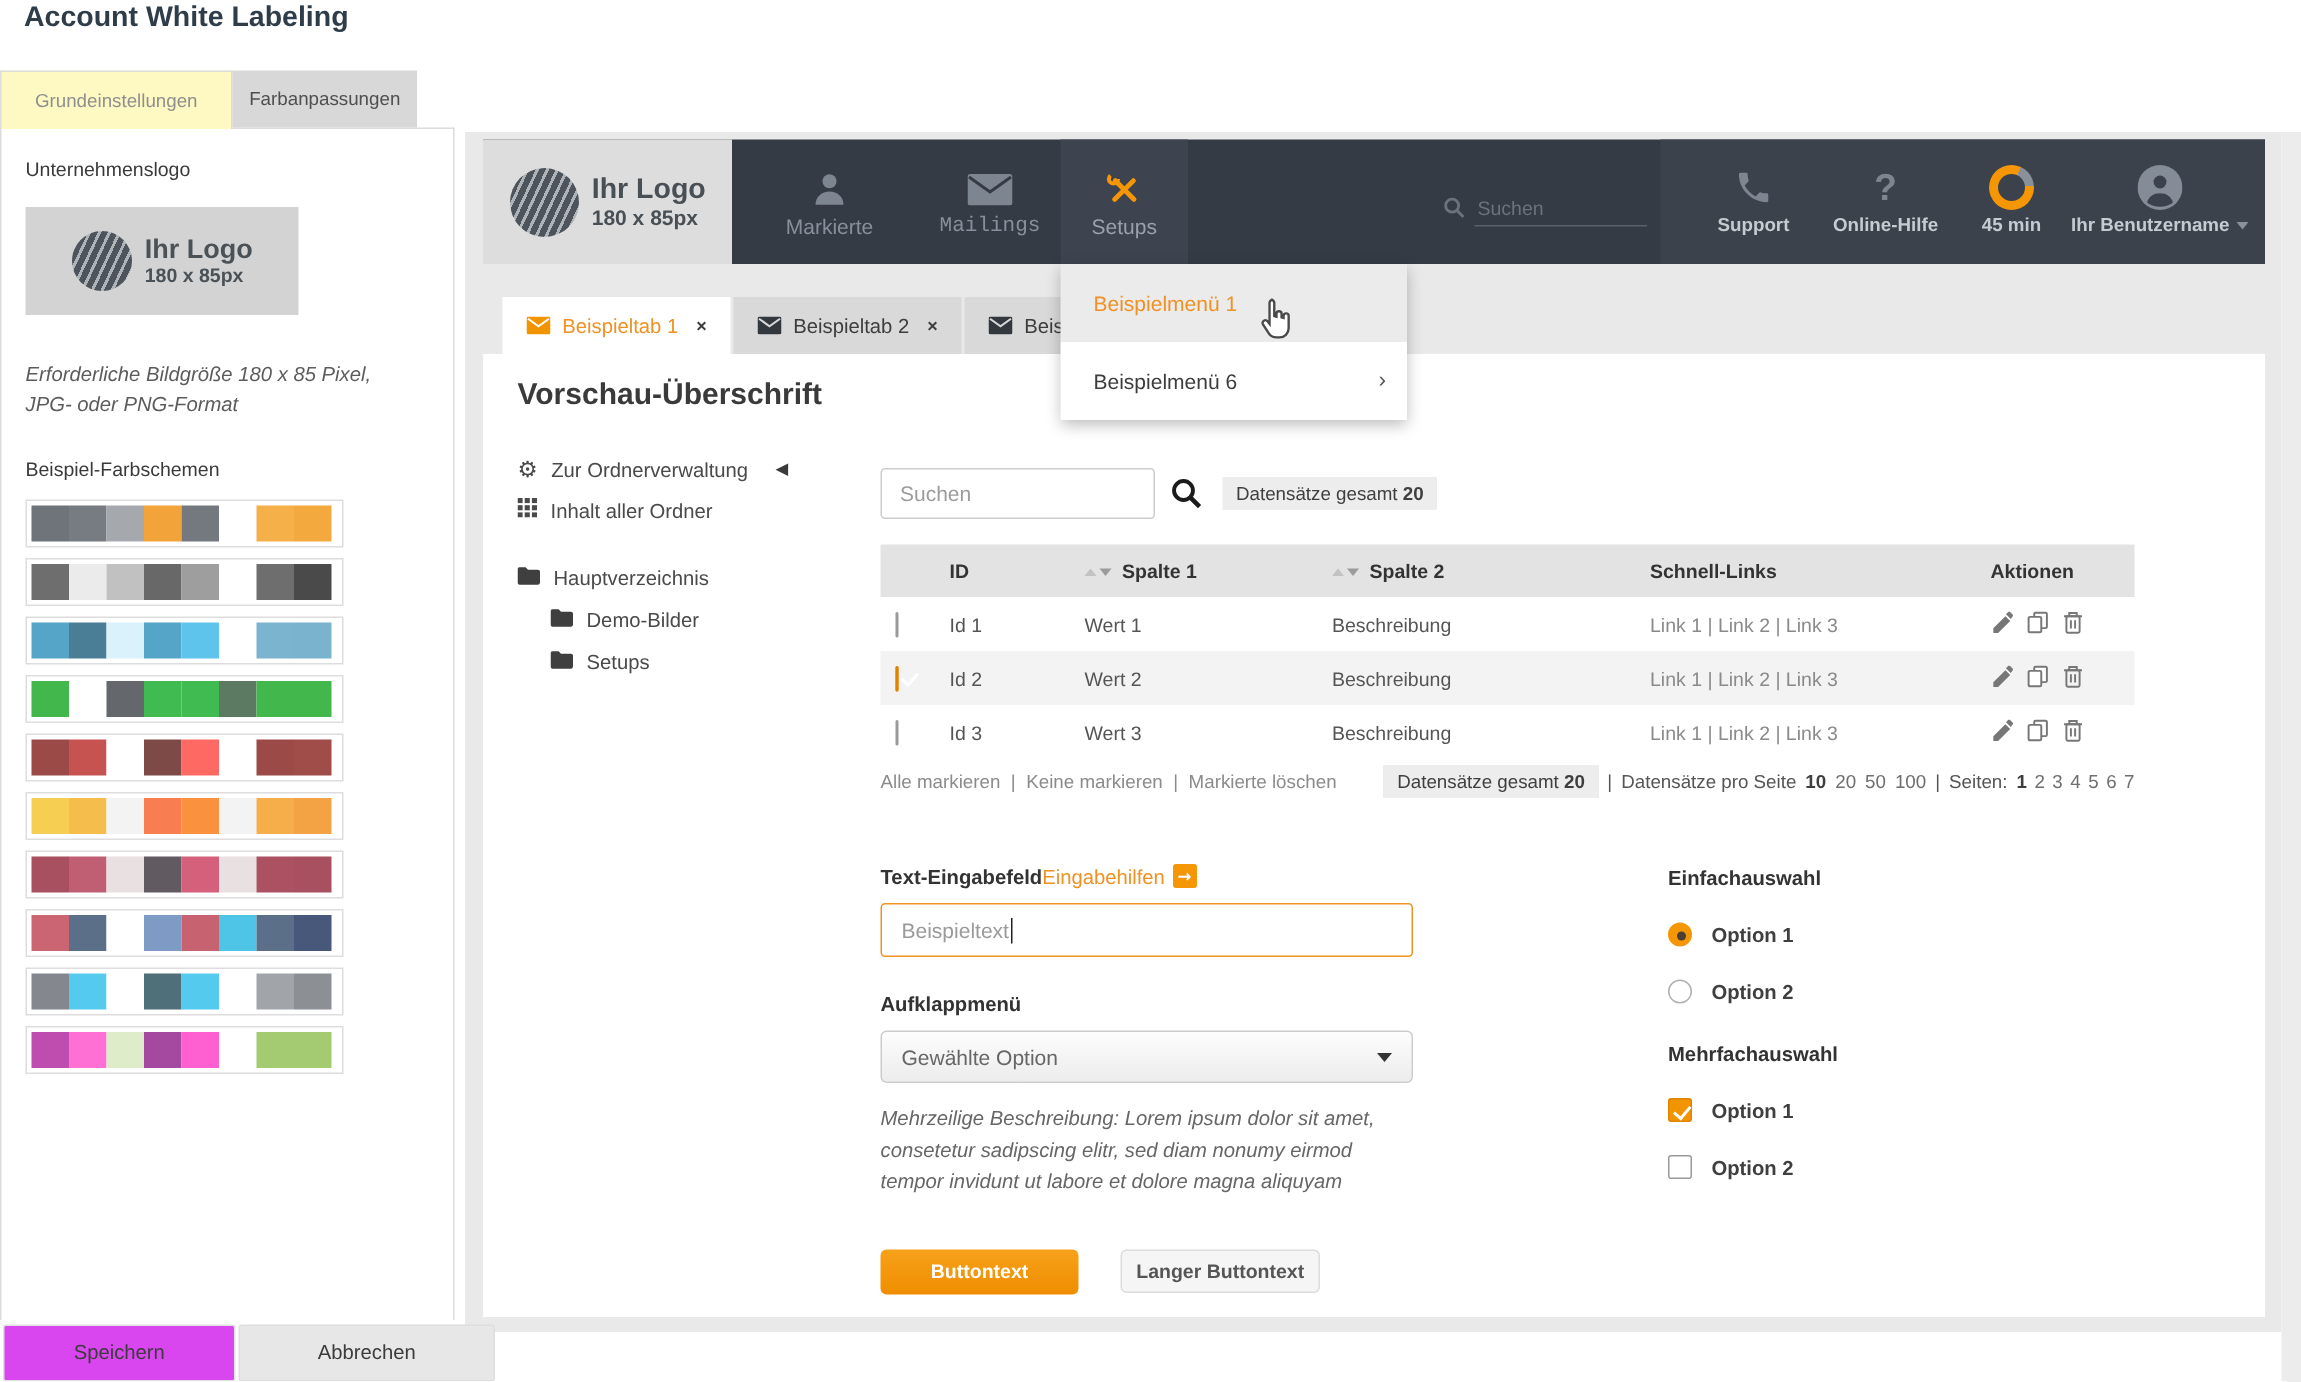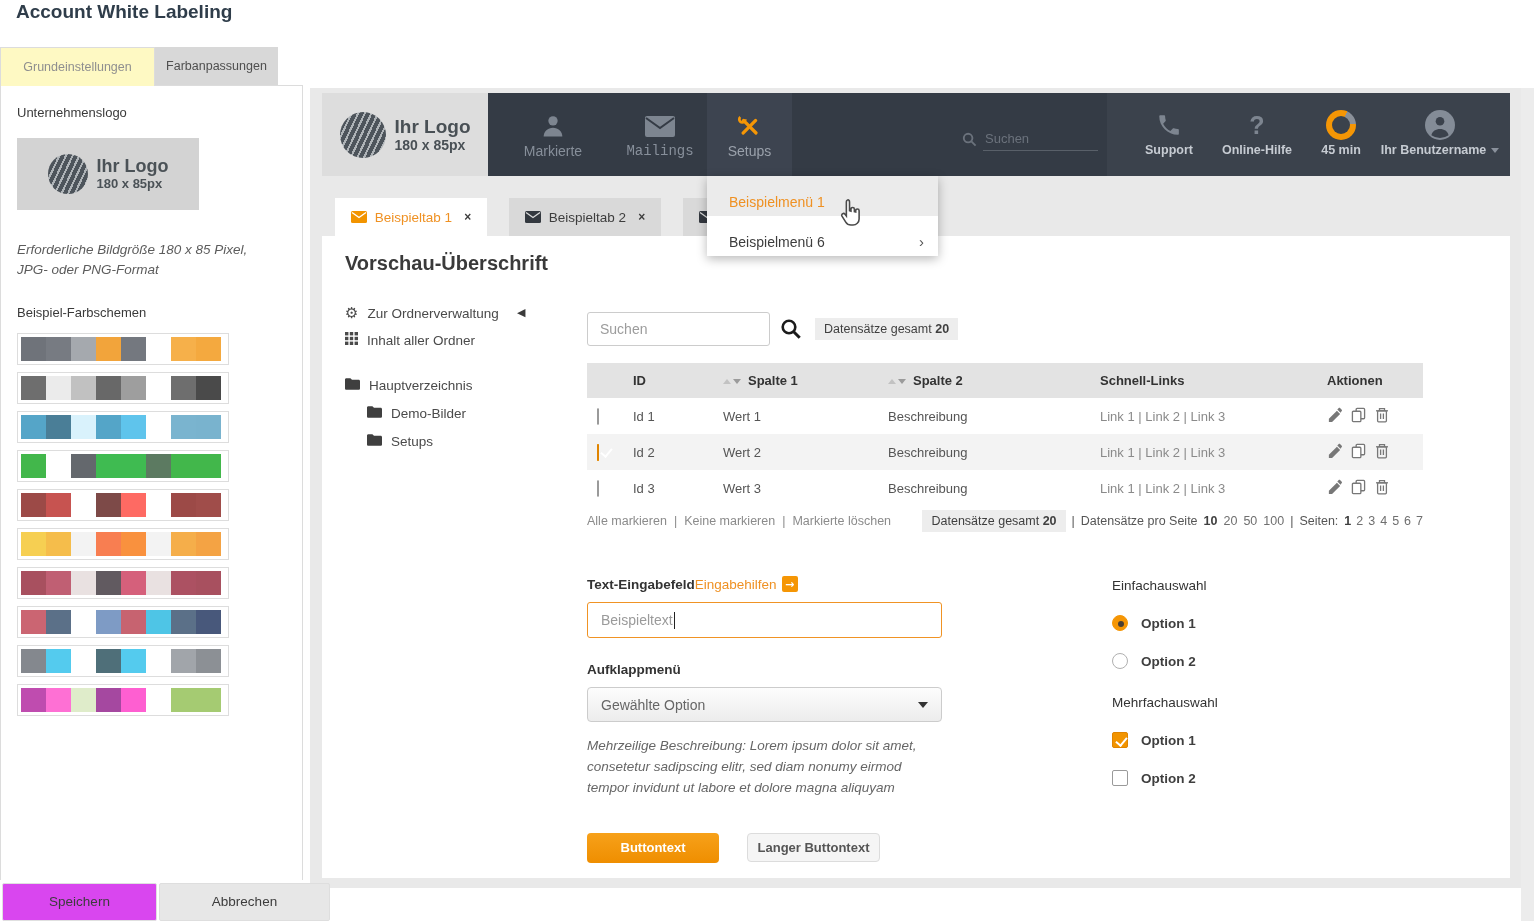--- a/index.html
+++ b/index.html
@@ -63,28 +63,28 @@
   .hr-item .hlabel { margin-top:2px; font-size:12.5px; font-weight:bold; color:#c6cbd2; white-space:nowrap; }
   .qmark { font-size:25px; font-weight:bold; color:#7d8590; line-height:1; }
   .ring { width:30px; height:30px; border-radius:50%; position:relative;
           background:conic-gradient(from 25deg,#8a9099 0 60deg,#f59605 60deg 360deg); }
   .ring::after { content:""; position:absolute; inset:6px; border-radius:50%; background:#3b424c; }
   .caret-down { display:inline-block; width:0; height:0; border-left:4px solid transparent; border-right:4px solid transparent;
                 border-top:5px solid #8a919c; margin-left:5px; vertical-align:middle; }
 
   
   .menu { position:absolute; left:397px; top:88px; width:231px; z-index:20; box-shadow:0 3px 10px rgba(0,0,0,.28); }
-  .menu-item { height:40px; line-height:52px; padding-left:22px; font-size:14px; cursor:pointer; position:relative; }
+  .menu-item { height:52px; line-height:52px; padding-left:22px; font-size:14px; cursor:pointer; position:relative; }
   .menu-item.hover { background:#ebebeb; color:#ef9123; }
   .menu-item.plain { background:#fff; color:#3d3d3d; }
   .menu-chevron { position:absolute; right:14px; top:0; color:#555; font-size:15px; }
   .hand-cursor { position:absolute; left:128px; top:22px; z-index:25; }
 
   
-  .ptabs { position:absolute; left:25px; top:110px; height:42px; display:flex; z-index:5;gap:20px; }
+  .ptabs { position:absolute; left:25px; top:110px; height:42px; display:flex; z-index:5; }
   .ptab { width:152px; height:38px; margin-right:2px; display:flex; align-items:center; justify-content:center; gap:8px;
           font-size:13.5px; cursor:pointer; background:#d9d9d9; color:#3d3d3d; }
   .ptab.active { background:#fff; color:#ef9123; }
   .ptab .close { font-weight:bold; font-size:12px; color:#3d3d3d; margin-left:4px; cursor:pointer; }
 
   
   .pcontent { position:absolute; left:12px; top:148px; width:1188px; height:642px; background:#fff; }
   .pc-heading { position:absolute; left:23px; top:16px; font-size:20px; font-weight:bold; color:#3a3a3a; }
 
   
@@ -144,21 +144,21 @@
                  border-right:5px solid transparent; border-top:6px solid #333; }
   .form-desc { margin-top:14px; font-style:italic; font-size:13.5px; color:#666; line-height:1.55; }
   .btn-row { margin-top:34px; display:flex; gap:28px; }
   .btn-primary { width:132px; height:30px; border:none; border-radius:4px; background:linear-gradient(#f7a11a,#ef8e00);
                  color:#fff; font-weight:bold; font-size:13px; cursor:pointer; font-family:"Liberation Sans",sans-serif; }
   .btn-secondary { width:133px; height:29px; border:1px solid #dcdcdc; border-radius:4px; background:#f5f5f5;
                    color:#555; font-weight:bold; font-size:13px; cursor:pointer; align-self:center; font-family:"Liberation Sans",sans-serif; }
 
   
   .optscol { position:absolute; left:790px; top:342px; width:200px; font-size:13.5px; }
-  .opt-heading { font-weight:normal; color:#333; }
+  .opt-heading { font-weight:bold; color:#333; }
   .opt-row { display:flex; align-items:center; gap:13px; margin-top:22px; cursor:pointer; }
   .opt-label { font-weight:bold; color:#3f3f3f; }
   .radio { width:16px; height:16px; border-radius:50%; border:1px solid #b0b0b0; background:#fff; position:relative; }
   .radio.sel { background:#f59605; border-color:#f59605; }
   .radio.sel::after { content:""; position:absolute; left:5px; top:5px; width:6px; height:6px; border-radius:50%; background:#4a3f35; }
   .opt-heading.second { margin-top:26px; }
 </style>
 </head>
 <body>
 

